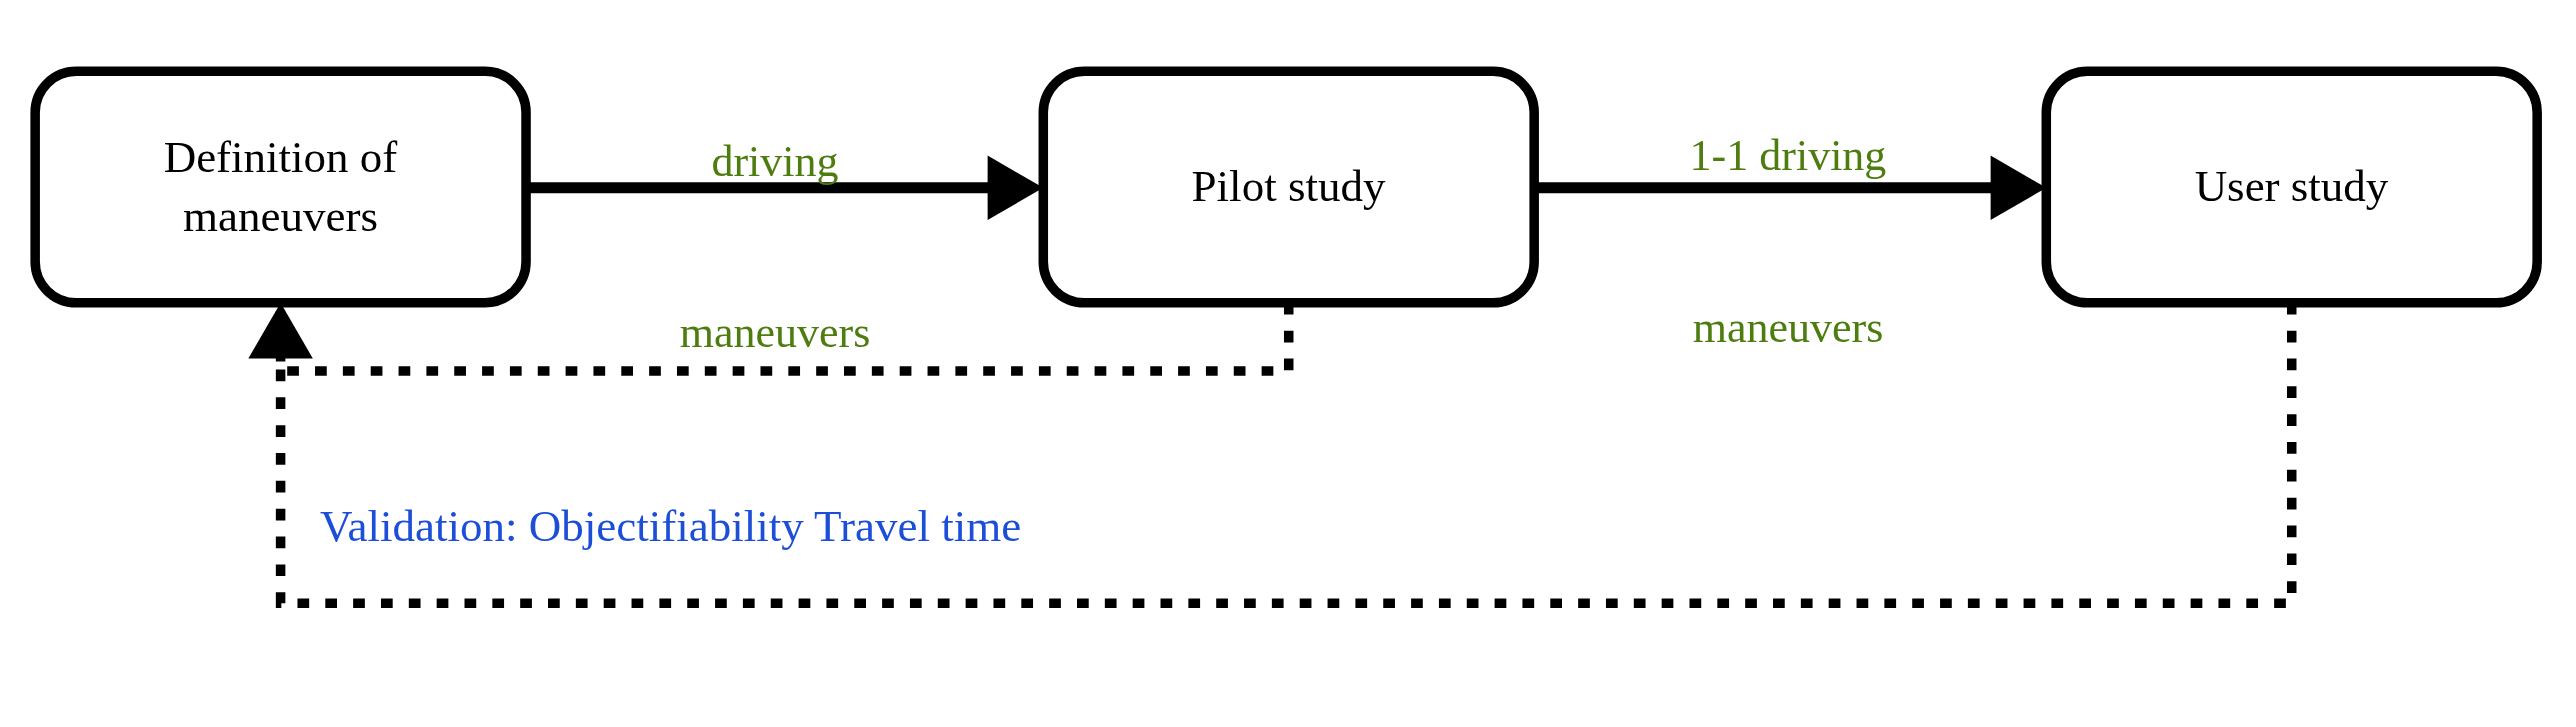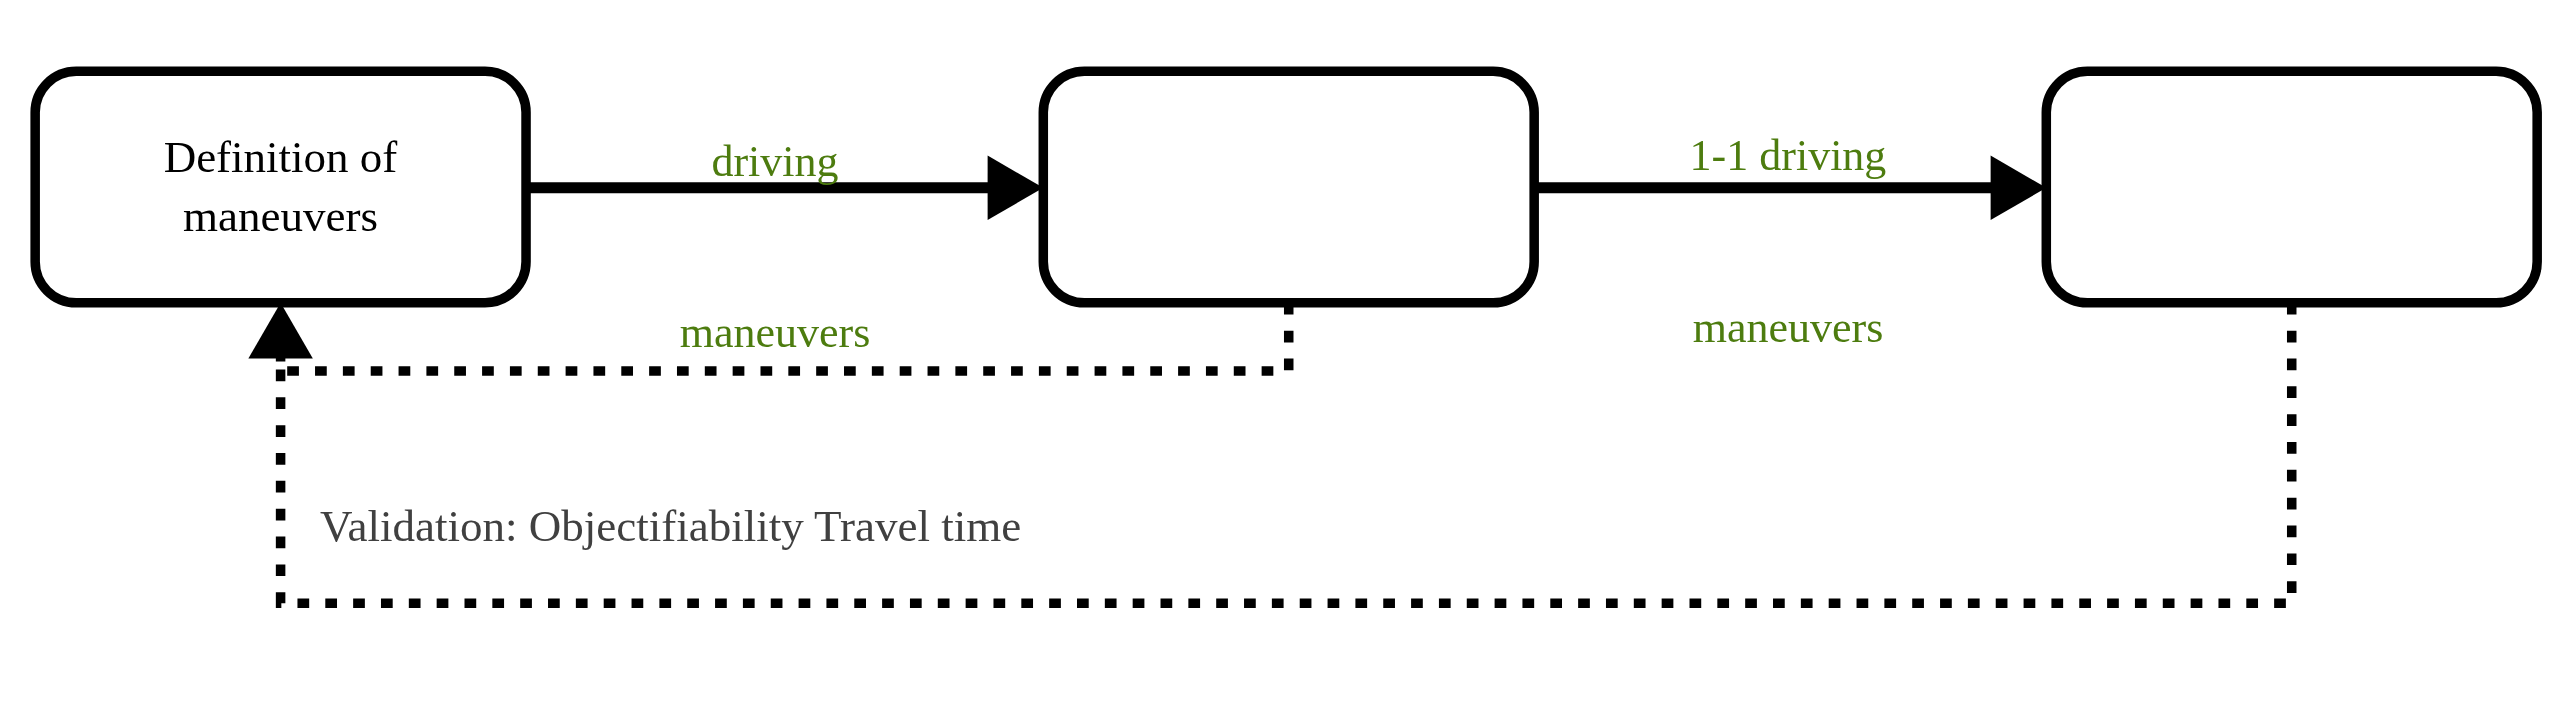--- a/index.html
+++ b/index.html
@@ -62,21 +62,21 @@
     text-align: center;
     color: #4d7c0f;
     font-family: "Liberation Serif", "DejaVu Serif", serif;
     font-size: 44px;
     line-height: 1.30;
     white-space: pre;
   }
   .path-label {
     position: absolute;
     text-align: left;
-    color: #404040;
+    color: #1d4ed8;
     font-family: "Liberation Serif", "DejaVu Serif", serif;
     font-size: 45px;
     line-height: 1.2;
     white-space: pre;
   }
   .lbl-line { display: block; }
 </style>
 </head>
 <body>
 
@@ -101,21 +101,27 @@
     <path class="dotted-edge" d="M 3128 413 L 3128 823 L 383 823 L 383 470"></path>
 
     <polygon class="arrow-head" points="383,413 339,489 427,489"></polygon>
   </svg>
 
   <div class="node-label" style="left:35px; top:71px; width:491px; height:232px;">
     <span class="lbl-line">Definition of</span>
     <span class="lbl-line">maneuvers</span>
   </div>
 
+  <div class="node-label" style="left:1043px; top:71px; width:491px; height:232px;">
+    <span class="lbl-line">Pilot study</span>
+  </div>
 
+  <div class="node-label" style="left:2046px; top:71px; width:491px; height:232px;">
+    <span class="lbl-line">User study</span>
+  </div>
 
   <div class="edge-label" style="left:555px; top:18.3px; width:440px;">
     <span class="lbl-line">driving</span>
     <span class="lbl-line">maneuvers</span>
   </div>
 
   <div class="edge-label" style="left:1568px; top:13px; width:440px;">
     <span class="lbl-line">1-1 driving</span>
     <span class="lbl-line">maneuvers</span>
   </div>

